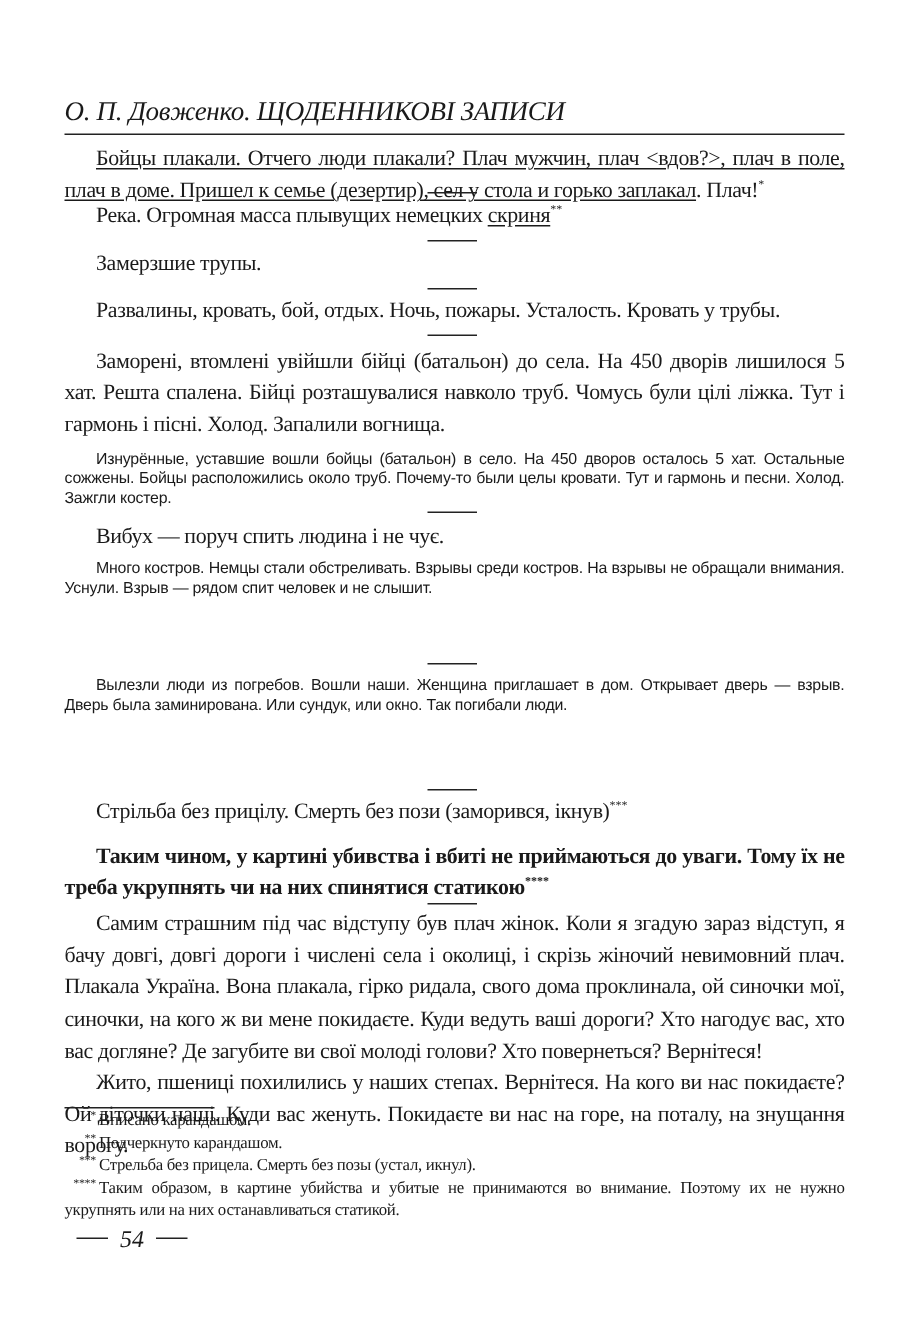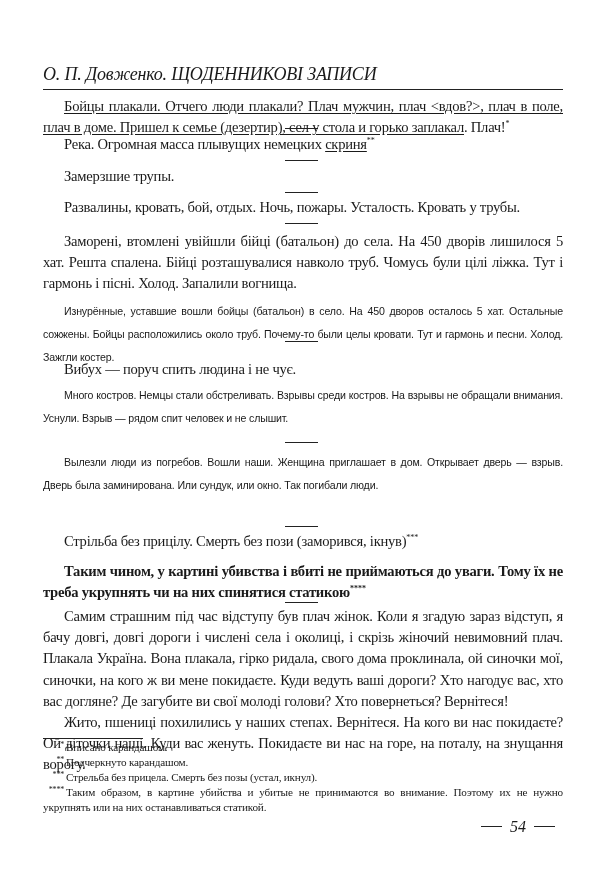--- a/index.html
+++ b/index.html
@@ -41,21 +41,21 @@
       font-size: 14.6px;
       line-height: 21.2px;
       text-align: justify;
       letter-spacing: -0.25px;
       margin: 0;
     }
     .indent { text-indent: 21px; }
     .ru {
       font-family: "Liberation Sans", "DejaVu Sans", sans-serif;
       font-size: 10.6px;
-      line-height: 23px;
+      line-height: 13px;
       text-align: justify;
       letter-spacing: -0.15px;
       margin: 0;
       text-indent: 21px;
     }
     .u { text-decoration: underline; text-underline-offset: 2px; }
     sup {
       font-size: 8px;
       vertical-align: 6px;
       line-height: 0;
@@ -90,21 +90,21 @@
       font-size: 8px;
       vertical-align: 4px;
       line-height: 0;
       padding-right: 2px;
     }
     .folio {
       position: absolute;
       top: 818px;
       left: 0;
       width: 520px;
-      text-align: right;
+      text-align: left;
       font-style: italic;
       font-size: 16px;
     }
     .folio .dash {
       display: inline-block;
       width: 21px;
       border-top: 1.2px solid #222;
       vertical-align: 5px;
       margin: 0 8px;
     }
@@ -136,21 +136,21 @@
   </div>
   <div class="sep" style="top:223px;"></div>
 
   <div class="block" style="top:231px;">
     <p class="p indent">Заморені, втомлені увійшли бійці (батальон) до села. На 450 дворів лишилося 5 хат. Решта спалена. Бійці розташувалися навколо труб. Чомусь були цілі ліжка. Тут і гармонь і пісні. Холод. Запалили вогнища.</p>
     <p class="ru" style="margin-top:5px;">Изнурённые, уставшие вошли бойцы (батальон) в село. На 450 дворов осталось 5 хат. Остальные сожжены. Бойцы расположились около труб. Почему-то были целы кровати. Тут и гармонь и песни. Холод. Зажгли костер.</p>
   </div>
   <div class="sep" style="top:341px;"></div>
 
   <div class="block" style="top:347px;">
-    <p class="p indent" style="margin-top:12px;">Вибух — поруч спить людина і не чує.</p>
+    <p class="p indent" style="margin-top:1px;">Вибух — поруч спить людина і не чує.</p>
     <p class="ru" style="margin-top:4px;">Много костров. Немцы стали обстреливать. Взрывы среди костров. На взрывы не обращали внимания. Уснули. Взрыв — рядом спит человек и не слышит.</p>
   </div>
   <div class="sep" style="top:442px;"></div>
 
   <div class="block" style="top:448px;">
     <p class="ru" style="margin-top:3px;">Вылезли люди из погребов. Вошли наши. Женщина приглашает в дом. Открывает дверь — взрыв. Дверь была заминирована. Или сундук, или окно. Так погибали люди.</p>
   </div>
   <div class="sep" style="top:526px;"></div>
 
   <div class="block" style="top:531px;">

